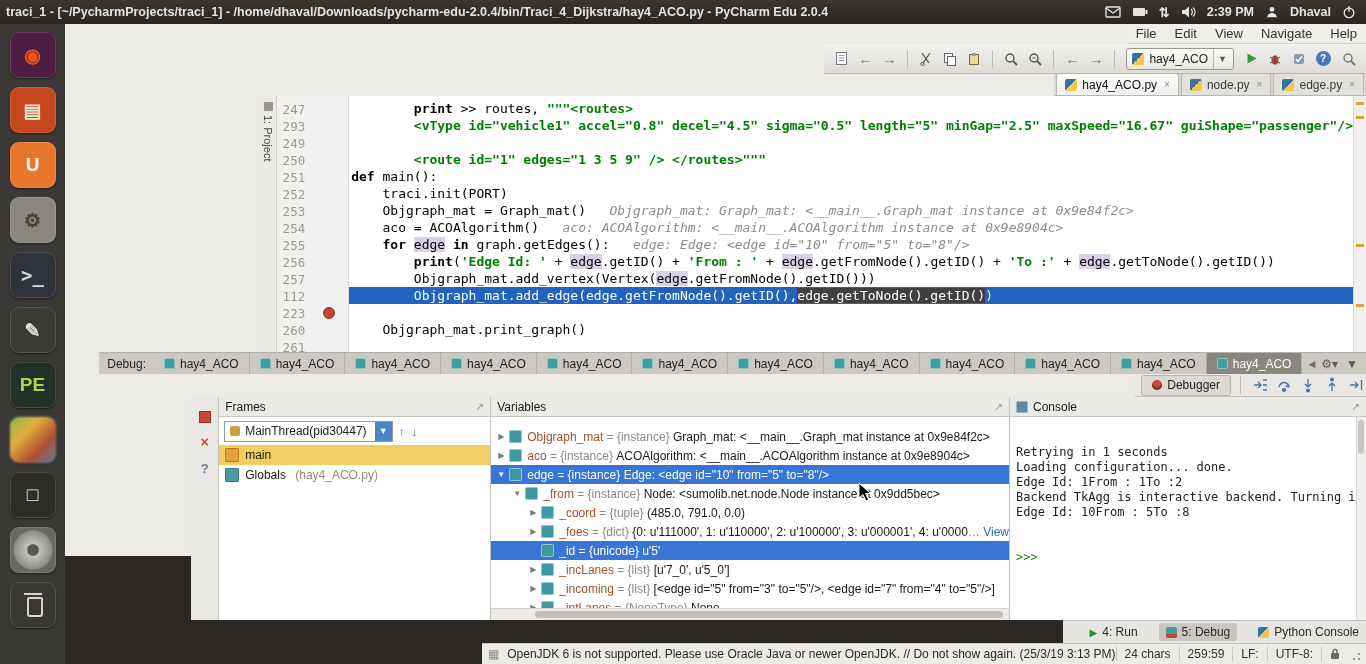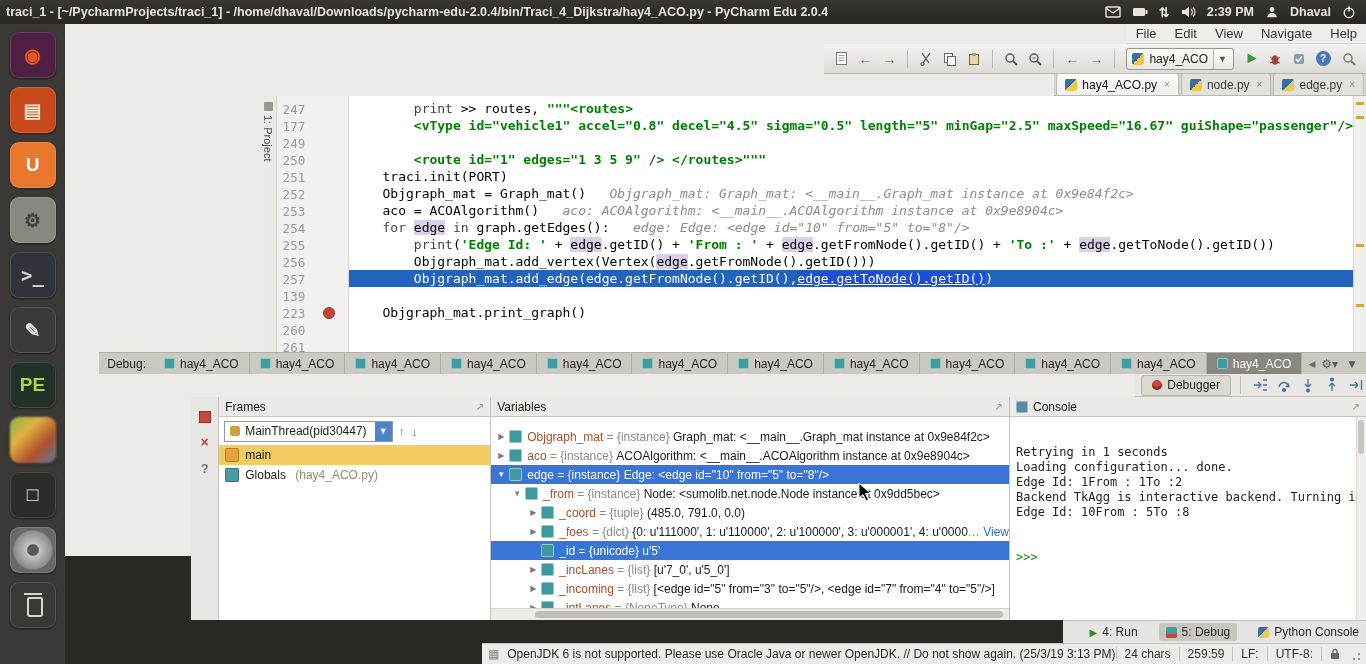--- a/index.html
+++ b/index.html
@@ -47,27 +47,27 @@
   #project-strip{width:17px;background:#ECEAE6;border-right:1px solid #D5D2CC;display:flex;flex-direction:column;align-items:center;padding-top:6px;gap:4px;flex:none;box-sizing:border-box;}
   .strip-ico{width:9px;height:9px;background:#9A978F;border-radius:1px;}
   .strip-text{writing-mode:vertical-rl;font-size:11px;color:#4A4A4A;}
   #gutter{width:72px;background:#F2F1EF;border-right:1px solid #DAD7D2;flex:none;padding-top:4px;box-sizing:border-box;}
   .gutter-line{height:17px;position:relative;}
   .lnum{display:inline-block;width:26px;margin-left:2px;text-align:right;font:12.5px "DejaVu Sans Mono",monospace;color:#9A9A94;}
   .bp-dot{position:absolute;left:46px;top:2.5px;width:12px;height:12px;border-radius:50%;background:#C7433A;border:1px solid #94332C;box-sizing:border-box;}
   #code{flex:1;padding-top:4px;overflow:hidden;font:13px/17px "DejaVu Sans Mono",monospace;position:relative;}
   .code-line{height:17px;white-space:pre;padding-left:2px;}
   .seg-t{color:#000;}
-  .seg-k{color:#404040;font-weight:normal;}
+  .seg-k{color:#000000;font-weight:bold;}
   .seg-s{color:#008000;font-weight:bold;}
   .seg-h{color:#8C8C8C;font-style:italic;}
   .seg-hl{color:#000;background:#DCCFE8;}
   .code-line.exec{background:#2163BE;}
   .code-line.exec span{color:#FFF;background:transparent;}
-  .code-line.exec .seg-sel{background:#1d4ed8;color:#FFF;text-decoration:underline;}
+  .code-line.exec .seg-sel{background:#404040;color:#FFF;}
   #stripe{width:12px;background:#F1F0EE;border-left:1px solid #DAD7D2;flex:none;position:relative;}
   .stripe-mark{position:absolute;left:2px;width:8px;height:3px;background:#D4A63C;}
 
   
   #debug-tabbar{height:22px;background:#CCC9C3;border-top:1px solid #B3B0AA;display:flex;align-items:stretch;font-size:12px;color:#222;flex:none;box-sizing:border-box;}
   .dbg-label{display:flex;align-items:center;padding:0 8px;font-size:12px;color:#222;}
   #debug-tabs{display:flex;align-items:stretch;overflow:hidden;}
   .dtab{display:flex;align-items:center;gap:5px;padding:0 10px;border-right:1px solid #B3B0AA;white-space:nowrap;}
   .dtab.active{background:#8A8781;color:#FFF;}
   .dtab-ico{width:11px;height:11px;border-radius:2px;background:#3E9E9E;box-shadow:inset 0 0 0 1px rgba(255,255,255,.4);flex:none;}
@@ -338,40 +338,41 @@
         </div>
       </div>
 
     <div id="editor" data-name="editor">
       <div id="project-strip" data-name="project-toolwindow-button">
         <span class="strip-ico" data-name="project-icon"></span>
         <span class="strip-text" data-name="project-tab-label">1: Project</span>
       </div>
       <div id="gutter" data-name="editor-gutter">
           <div class="gutter-line" data-name="gutter-line-247"><span class="lnum" data-name="line-number">247</span></div>
-          <div class="gutter-line" data-name="gutter-line-248"><span class="lnum" data-name="line-number">177</span></div>
+          <div class="gutter-line" data-name="gutter-line-248"><span class="lnum" data-name="line-number">293</span></div>
           <div class="gutter-line" data-name="gutter-line-249"><span class="lnum" data-name="line-number">249</span></div>
           <div class="gutter-line" data-name="gutter-line-250"><span class="lnum" data-name="line-number">250</span></div>
           <div class="gutter-line" data-name="gutter-line-251"><span class="lnum" data-name="line-number">251</span></div>
           <div class="gutter-line" data-name="gutter-line-252"><span class="lnum" data-name="line-number">252</span></div>
           <div class="gutter-line" data-name="gutter-line-253"><span class="lnum" data-name="line-number">253</span></div>
           <div class="gutter-line" data-name="gutter-line-254"><span class="lnum" data-name="line-number">254</span></div>
           <div class="gutter-line" data-name="gutter-line-255"><span class="lnum" data-name="line-number">255</span></div>
           <div class="gutter-line" data-name="gutter-line-256"><span class="lnum" data-name="line-number">256</span></div>
           <div class="gutter-line" data-name="gutter-line-257"><span class="lnum" data-name="line-number">257</span></div>
-          <div class="gutter-line" data-name="gutter-line-258"><span class="lnum" data-name="line-number">139</span></div>
+          <div class="gutter-line" data-name="gutter-line-258"><span class="lnum" data-name="line-number">112</span></div>
           <div class="gutter-line" data-name="gutter-line-259"><span class="lnum" data-name="line-number">223</span><span class="bp-dot" data-name="breakpoint-dot"></span></div>
           <div class="gutter-line" data-name="gutter-line-260"><span class="lnum" data-name="line-number">260</span></div>
           <div class="gutter-line" data-name="gutter-line-261"><span class="lnum" data-name="line-number">261</span></div>
         </div>
       <div id="code" data-name="editor-code">
           <div class="code-line" data-name="code-line-247"><span class="seg-t" data-name="code-text">        </span><span class="seg-k" data-name="code-text">print</span><span class="seg-t" data-name="code-text"> &gt;&gt; routes, </span><span class="seg-s" data-name="code-text">"""&lt;routes&gt;</span></div>
           <div class="code-line" data-name="code-line-248"><span class="seg-s" data-name="code-text">        &lt;vType id="vehicle1" accel="0.8" decel="4.5" sigma="0.5" length="5" minGap="2.5" maxSpeed="16.67" guiShape="passenger"/&gt;</span></div>
           <div class="code-line" data-name="code-line-249"></div>
           <div class="code-line" data-name="code-line-250"><span class="seg-s" data-name="code-text">        &lt;route id="1" edges="1 3 5 9" /&gt; &lt;/routes&gt;"""</span></div>
+          <div class="code-line" data-name="code-line-251"><span class="seg-k" data-name="code-text">def</span><span class="seg-t" data-name="code-text"> main():</span></div>
           <div class="code-line" data-name="code-line-252"><span class="seg-t" data-name="code-text">    traci.init(PORT)</span></div>
           <div class="code-line" data-name="code-line-253"><span class="seg-t" data-name="code-text">    Objgraph_mat = Graph_mat()   </span><span class="seg-h" data-name="code-text">Objgraph_mat: Graph_mat: &lt;__main__.Graph_mat instance at 0x9e84f2c&gt;</span></div>
           <div class="code-line" data-name="code-line-254"><span class="seg-t" data-name="code-text">    aco = ACOAlgorithm()   </span><span class="seg-h" data-name="code-text">aco: ACOAlgorithm: &lt;__main__.ACOAlgorithm instance at 0x9e8904c&gt;</span></div>
           <div class="code-line" data-name="code-line-255"><span class="seg-t" data-name="code-text">    </span><span class="seg-k" data-name="code-text">for</span><span class="seg-t" data-name="code-text"> </span><span class="seg-hl" data-name="code-text">edge</span><span class="seg-t" data-name="code-text"> </span><span class="seg-k" data-name="code-text">in</span><span class="seg-t" data-name="code-text"> graph.getEdges():   </span><span class="seg-h" data-name="code-text">edge: Edge: &lt;edge id="10" from="5" to="8"/&gt;</span></div>
           <div class="code-line" data-name="code-line-256"><span class="seg-t" data-name="code-text">        </span><span class="seg-k" data-name="code-text">print</span><span class="seg-t" data-name="code-text">(</span><span class="seg-s" data-name="code-text">'Edge Id: '</span><span class="seg-t" data-name="code-text"> + </span><span class="seg-hl" data-name="code-text">edge</span><span class="seg-t" data-name="code-text">.getID() + </span><span class="seg-s" data-name="code-text">'From : '</span><span class="seg-t" data-name="code-text"> + </span><span class="seg-hl" data-name="code-text">edge</span><span class="seg-t" data-name="code-text">.getFromNode().getID() + </span><span class="seg-s" data-name="code-text">'To :'</span><span class="seg-t" data-name="code-text"> + </span><span class="seg-hl" data-name="code-text">edge</span><span class="seg-t" data-name="code-text">.getToNode().getID())</span></div>
           <div class="code-line" data-name="code-line-257"><span class="seg-t" data-name="code-text">        Objgraph_mat.add_vertex(Vertex(</span><span class="seg-hl" data-name="code-text">edge</span><span class="seg-t" data-name="code-text">.getFromNode().getID()))</span></div>
           <div class="code-line exec" data-name="code-line-259"><span class="seg-t" data-name="code-text">        Objgraph_mat.add_edge(edge.getFromNode().getID(),</span><span class="seg-sel" data-name="code-text">edge.getToNode().getID()</span><span class="seg-t" data-name="code-text">)</span></div>
           <div class="code-line" data-name="code-line-260"></div>
           <div class="code-line" data-name="code-line-261"><span class="seg-t" data-name="code-text">    Objgraph_mat.print_graph()</span></div>
         </div>

